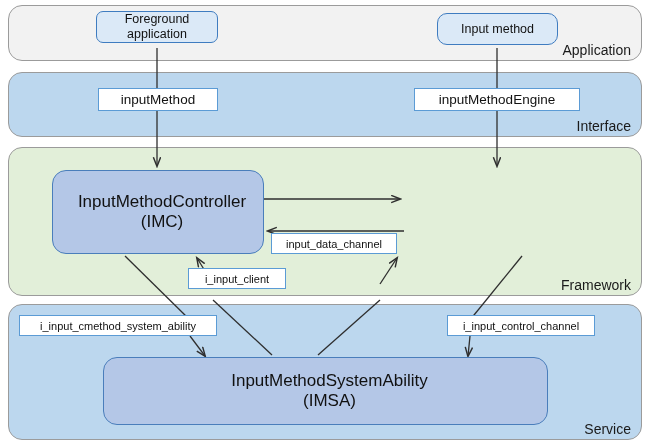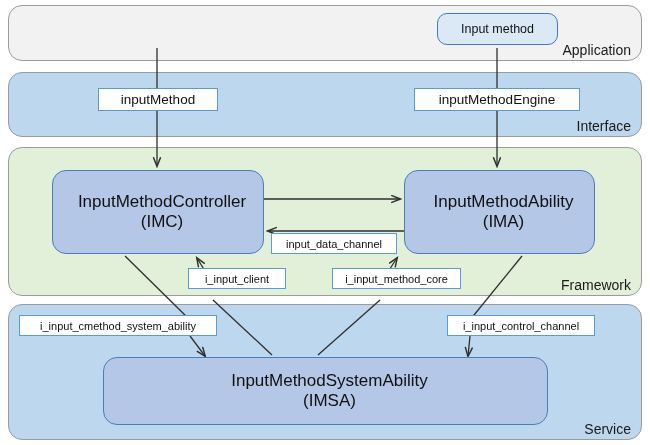--- a/index.html
+++ b/index.html
@@ -152,59 +152,56 @@
 
       <path d="M213,300 L272,355"></path>
 
       <path d="M380,300 L318,355"></path>
 
       <path d="M522,256 L470,320"></path>
       <path d="M470,336 L468,356" marker-end="url(#ah)"></path>
     </g>
   </svg>
 
+  <div class="appbox" style="left:96px; top:11px; width:122px; height:32px;">
+    <span>
+      <span>Foreground</span><br>
+      <span>application</span>
+    </span>
+  </div>
 
   <div class="appbox" style="left:437px; top:13px; width:121px; height:32px;border-radius:10px;">
     <span>Input method</span>
   </div>
 
   <div class="plate plate-big" style="left:98px; top:88px; width:120px; height:23px;">
     <span>inputMethod</span>
   </div>
 
   <div class="plate plate-big" style="left:414px; top:88px; width:166px; height:23px;">
     <span>inputMethodEngine</span>
   </div>
 
   <div class="compbox compbox-lg" style="left:52px; top:170px; width:212px; height:84px;">
     <span>
       <span>InputMethodController</span><br>
       <span>(IMC)</span>
     </span>
   </div>
 
-  <div class="compbox compbox-lg" style="left:404px; top:170px; width:191px; height:84px;">
-    <span>
-      <span>InputMethodAbility</span><br>
-      <span>(IMA)</span>
-    </span>
-  </div>
 
 
   <div class="plate plate-small" style="left:271px; top:233px; width:126px; height:21px;">
     <span>input_data_channel</span>
   </div>
 
   <div class="plate plate-small" style="left:188px; top:268px; width:98px; height:21px;">
     <span>i_input_client</span>
   </div>
 
-  <div class="plate plate-small" style="left:332px; top:268px; width:129px; height:21px;">
-    <span>i_input_method_core</span>
-  </div>
 
   <div class="plate plate-small" style="left:19px; top:315px; width:198px; height:21px;">
     <span>i_input_cmethod_system_ability</span>
   </div>
 
   <div class="plate plate-small" style="left:447px; top:315px; width:148px; height:21px;">
     <span>i_input_control_channel</span>
   </div>
 
   <div class="compbox compbox-xl" style="left:103px; top:357px; width:445px; height:68px;">

